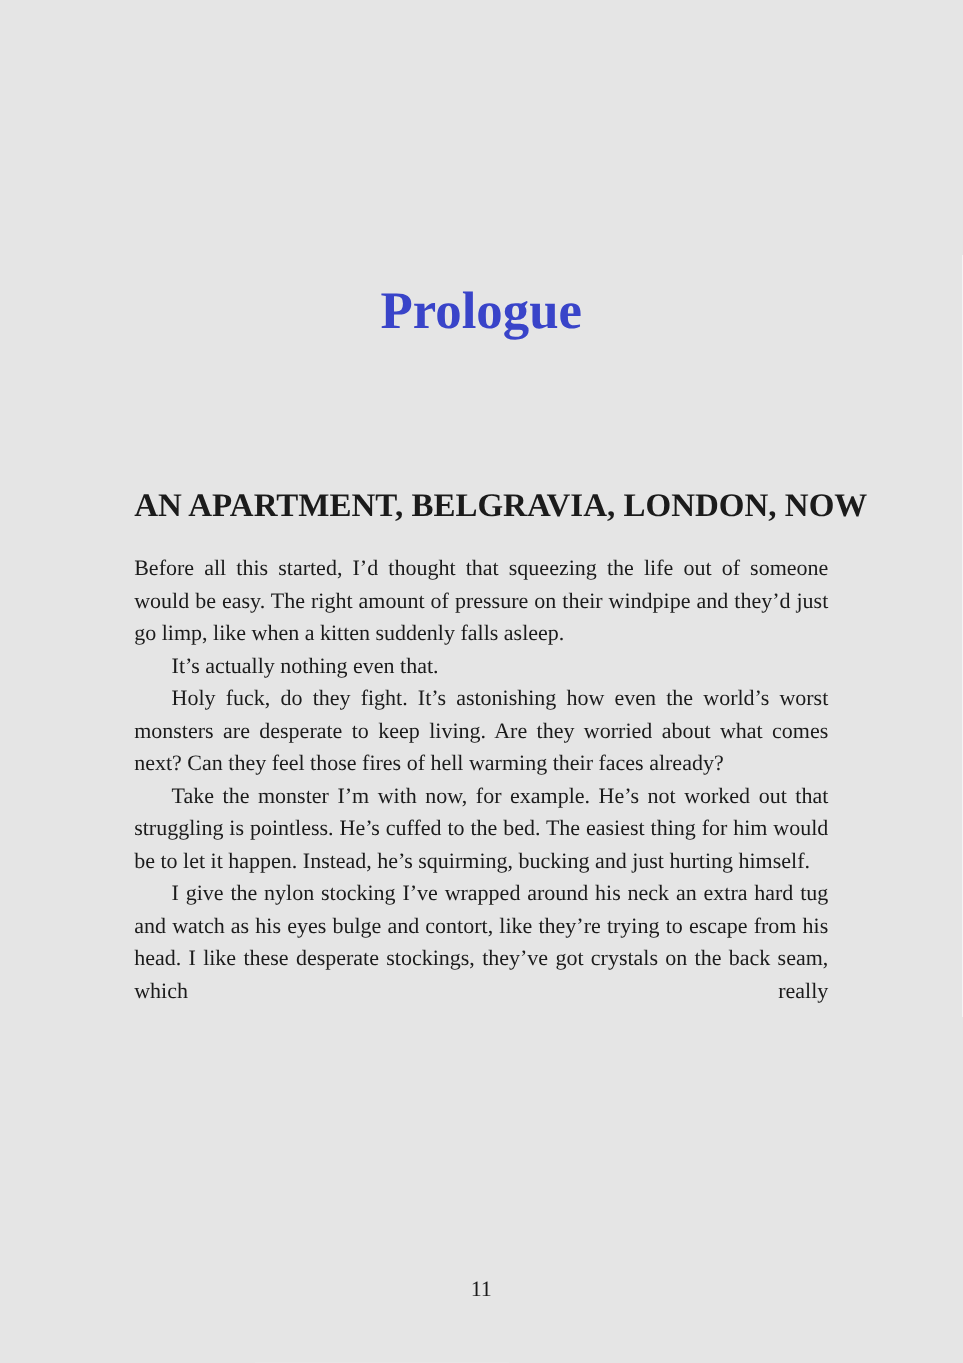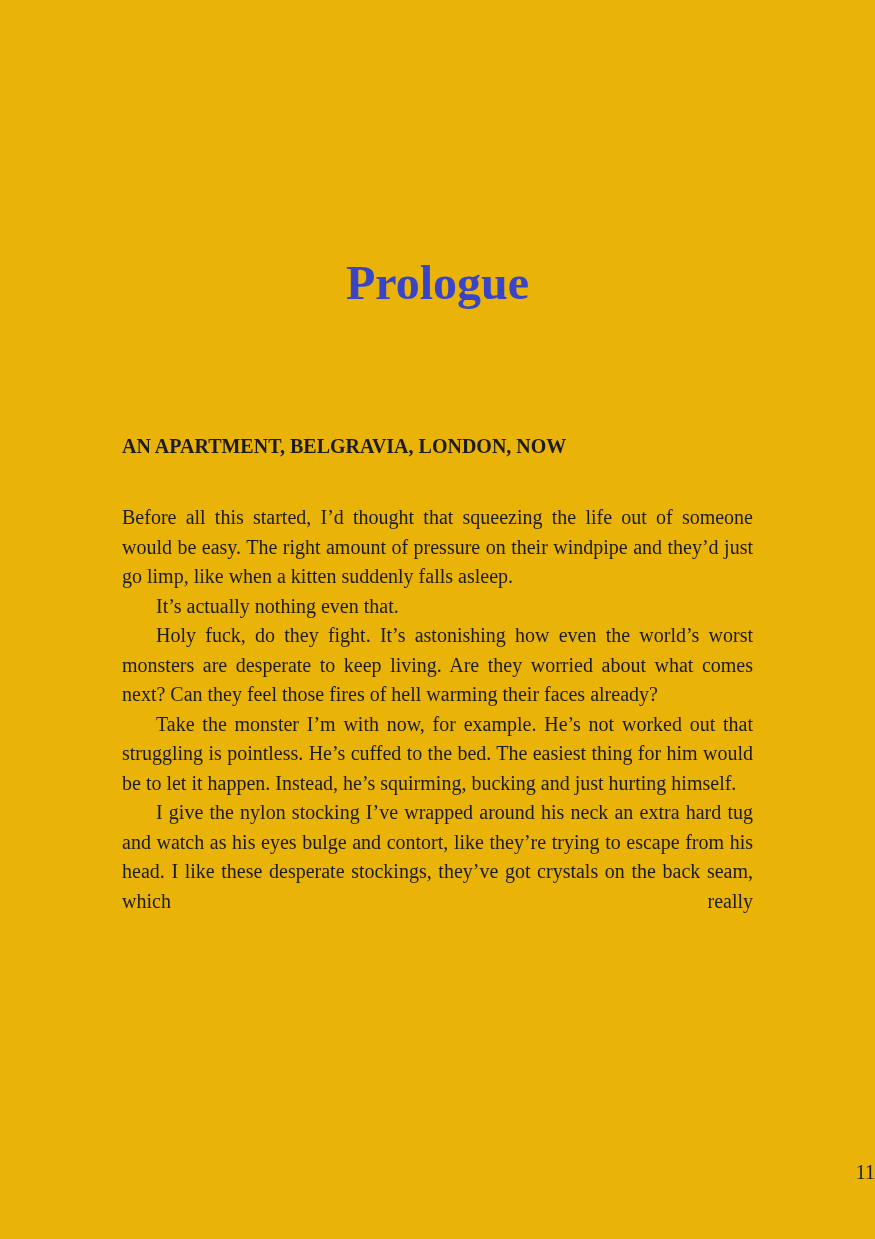--- a/index.html
+++ b/index.html
@@ -22,26 +22,26 @@
     width: 875px;
     margin: 0;
     text-align: center;
     font-family: "Liberation Serif", serif;
     font-size: 48px;
     line-height: 56px;
     font-weight: bold;
   }
   .section-heading {
     position: absolute;
-    top: 432px;
+    top: 446px;
     left: 122px;
     width: 640px;
     margin: 0;
     font-family: "Liberation Serif", serif;
-    font-size: 20px;
+    font-size: 30px;
     line-height: 28px;
     font-weight: bold;
     white-space: nowrap;
   }
   .body-text {
     position: absolute;
     top: 503px;
     left: 122px;
     width: 631px;
     font-size: 20px;
@@ -60,29 +60,29 @@
     text-align-last: justify;
   }
   .para .em {
     font-style: italic;
   }
   .page-number {
     position: absolute;
     top: 1158px;
     left: 0;
     width: 875px;
-    text-align: right;
+    text-align: center;
     font-size: 20px;
     line-height: 29px;
   }
 </style>
 </head>
 <body>
 
-<div class="page" style="background: #eab308; color: rgb(27, 27, 27);">
+<div class="page" style="background: #e5e5e5; color: rgb(27, 27, 27);">
   <h1 class="chapter-title" style="color: rgb(57, 68, 201);">Prologue</h1>
 
   <h2 class="section-heading">AN APARTMENT, BELGRAVIA, LONDON, NOW</h2>
 
   <div class="body-text">
       <p class="para"><span>Before all this started, I’d thought that squeezing the life out of someone would be easy. The right amount of pressure on their windpipe and they’d just go limp, like when a kitten suddenly falls asleep.</span></p>
       <p class="para indent"><span>It’s actually nothing even that.</span></p>
       <p class="para indent"><span>Holy fuck, do they fight. It’s astonishing how even the world’s worst monsters are desperate to keep living. Are they worried about what comes next? Can they feel those fires of hell warming their faces already?</span></p>
       <p class="para indent"><span>Take the monster I’m with now, for example. He’s not worked out that struggling is pointless. He’s cuffed to the bed. The easiest thing for him would be to let it happen. Instead, he’s squirming, bucking and just hurting himself.</span></p>
       <p class="para indent continues"><span>I give the nylon stocking I’ve wrapped around his neck an extra hard tug and watch as his eyes bulge and contort, like they’re trying to escape from his head. I like these desperate stockings, they’ve got crystals on the back seam, which really</span></p>

